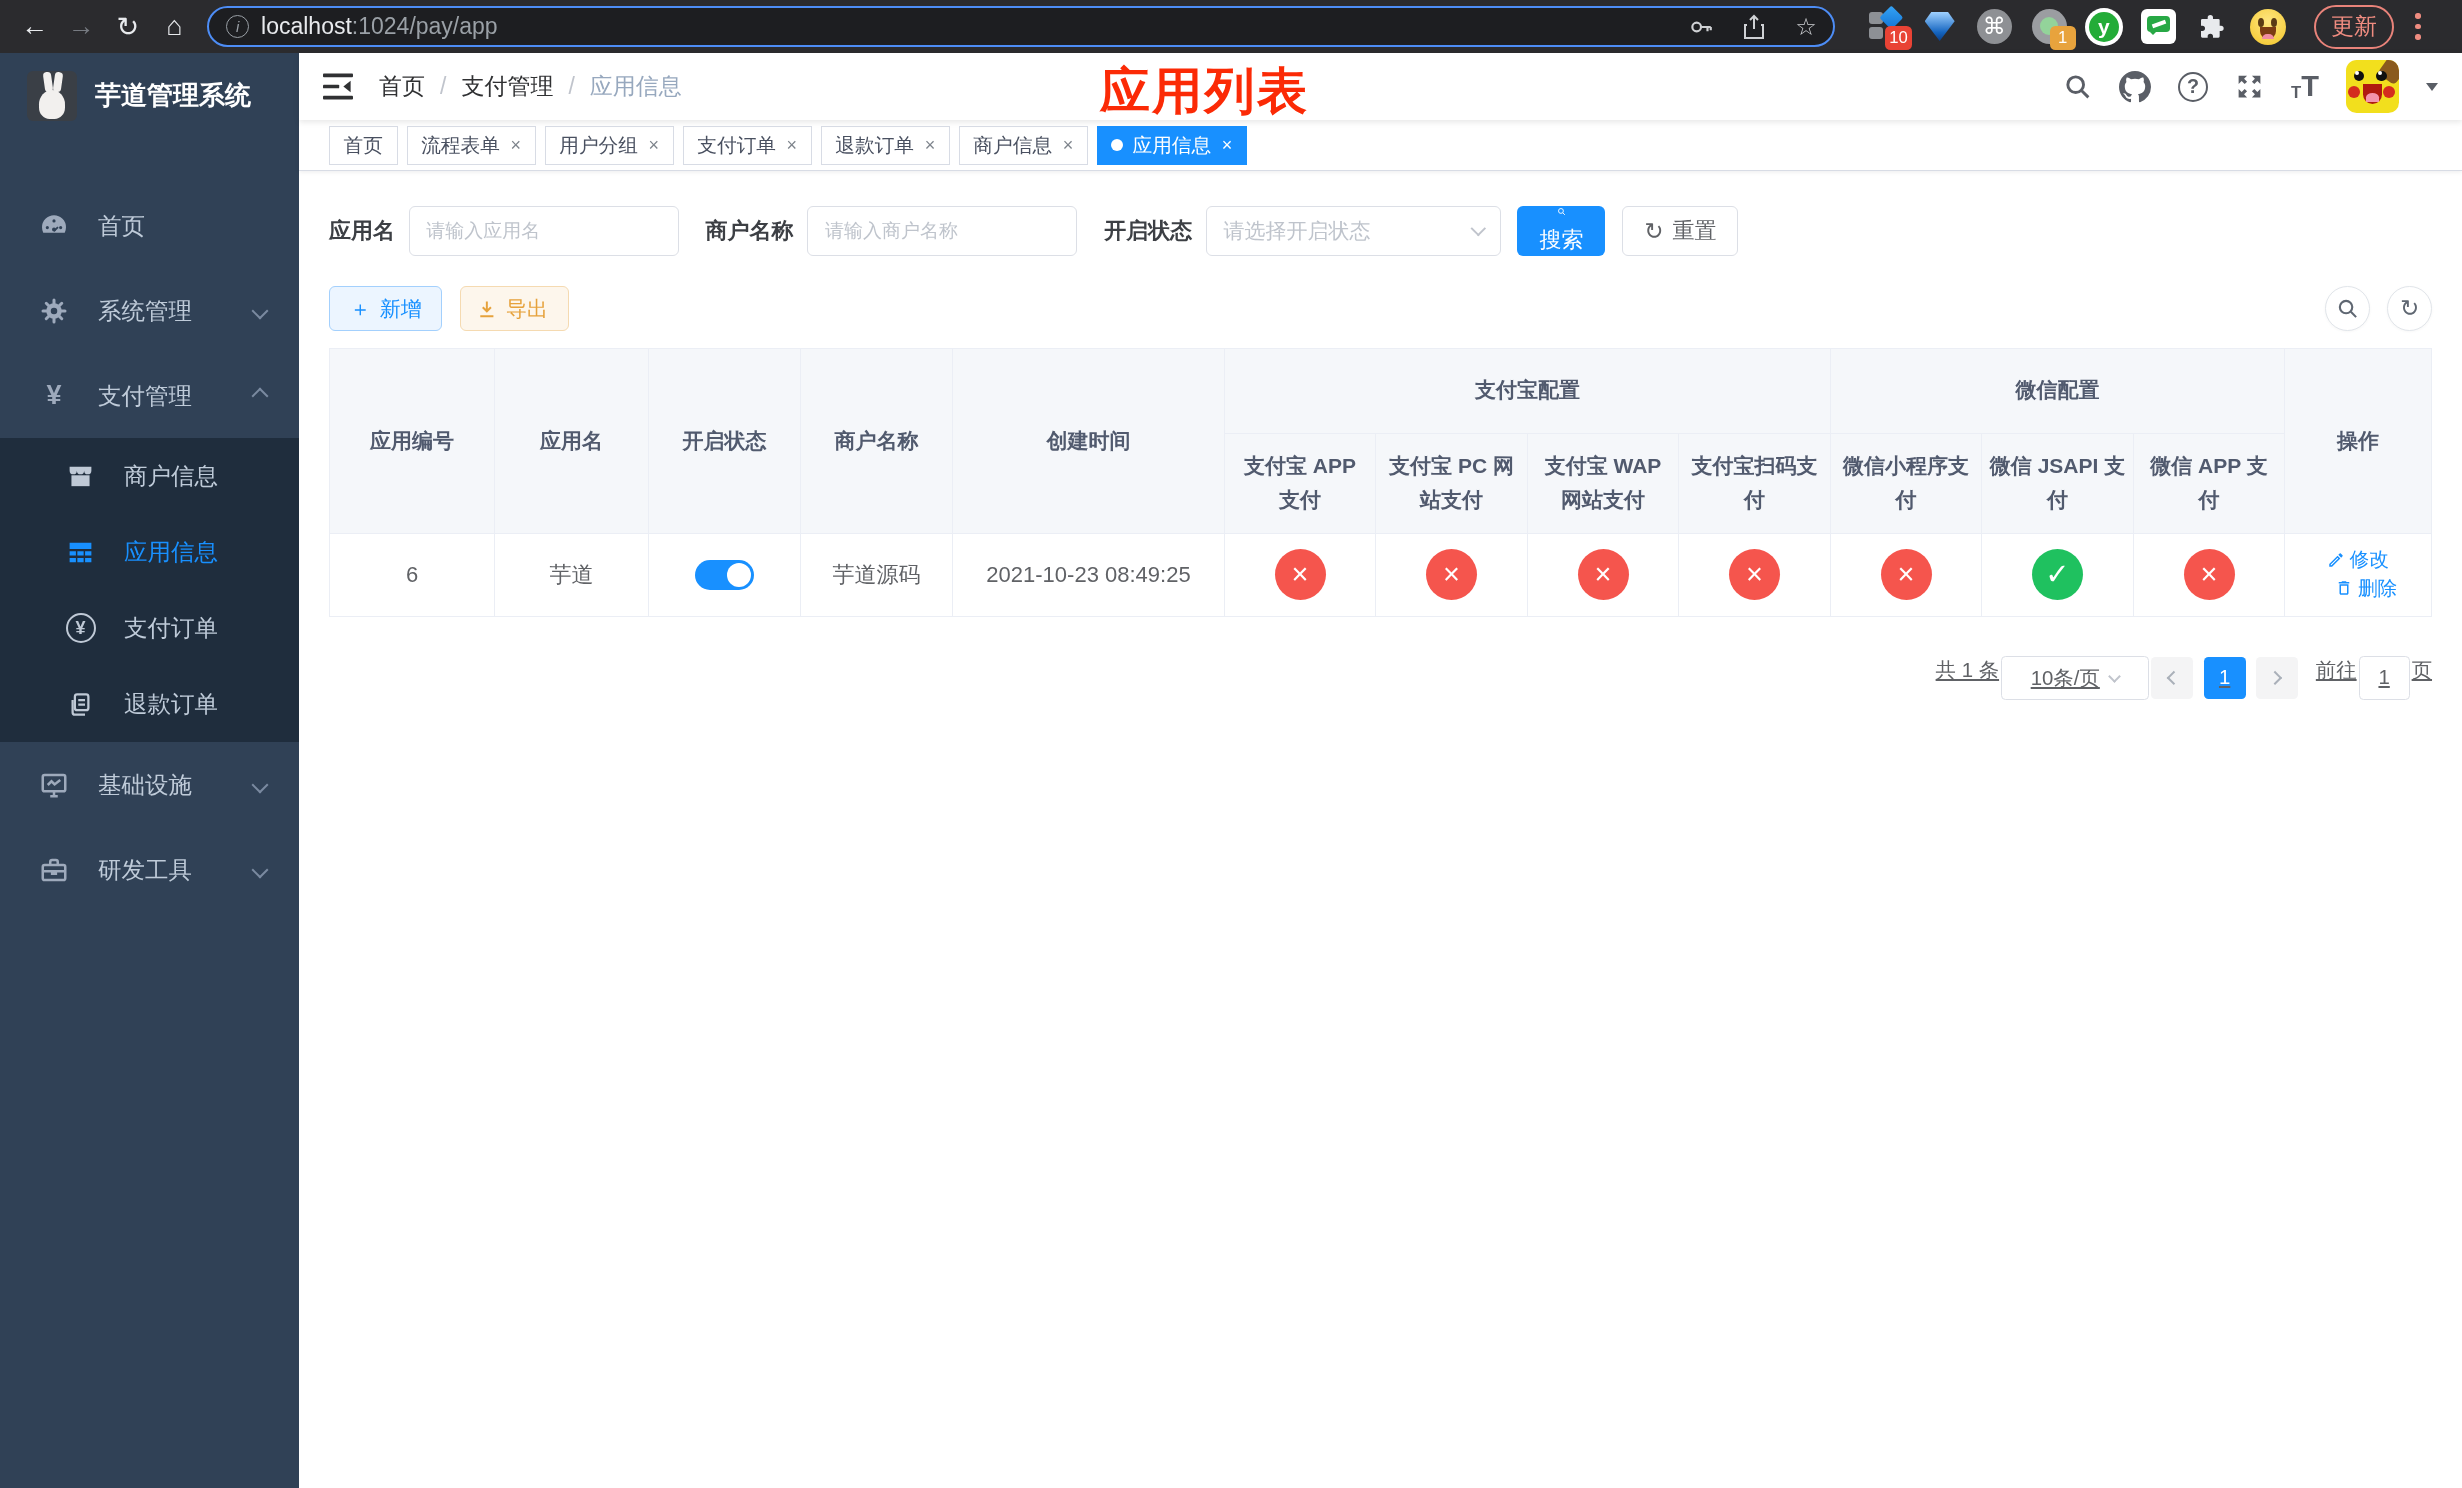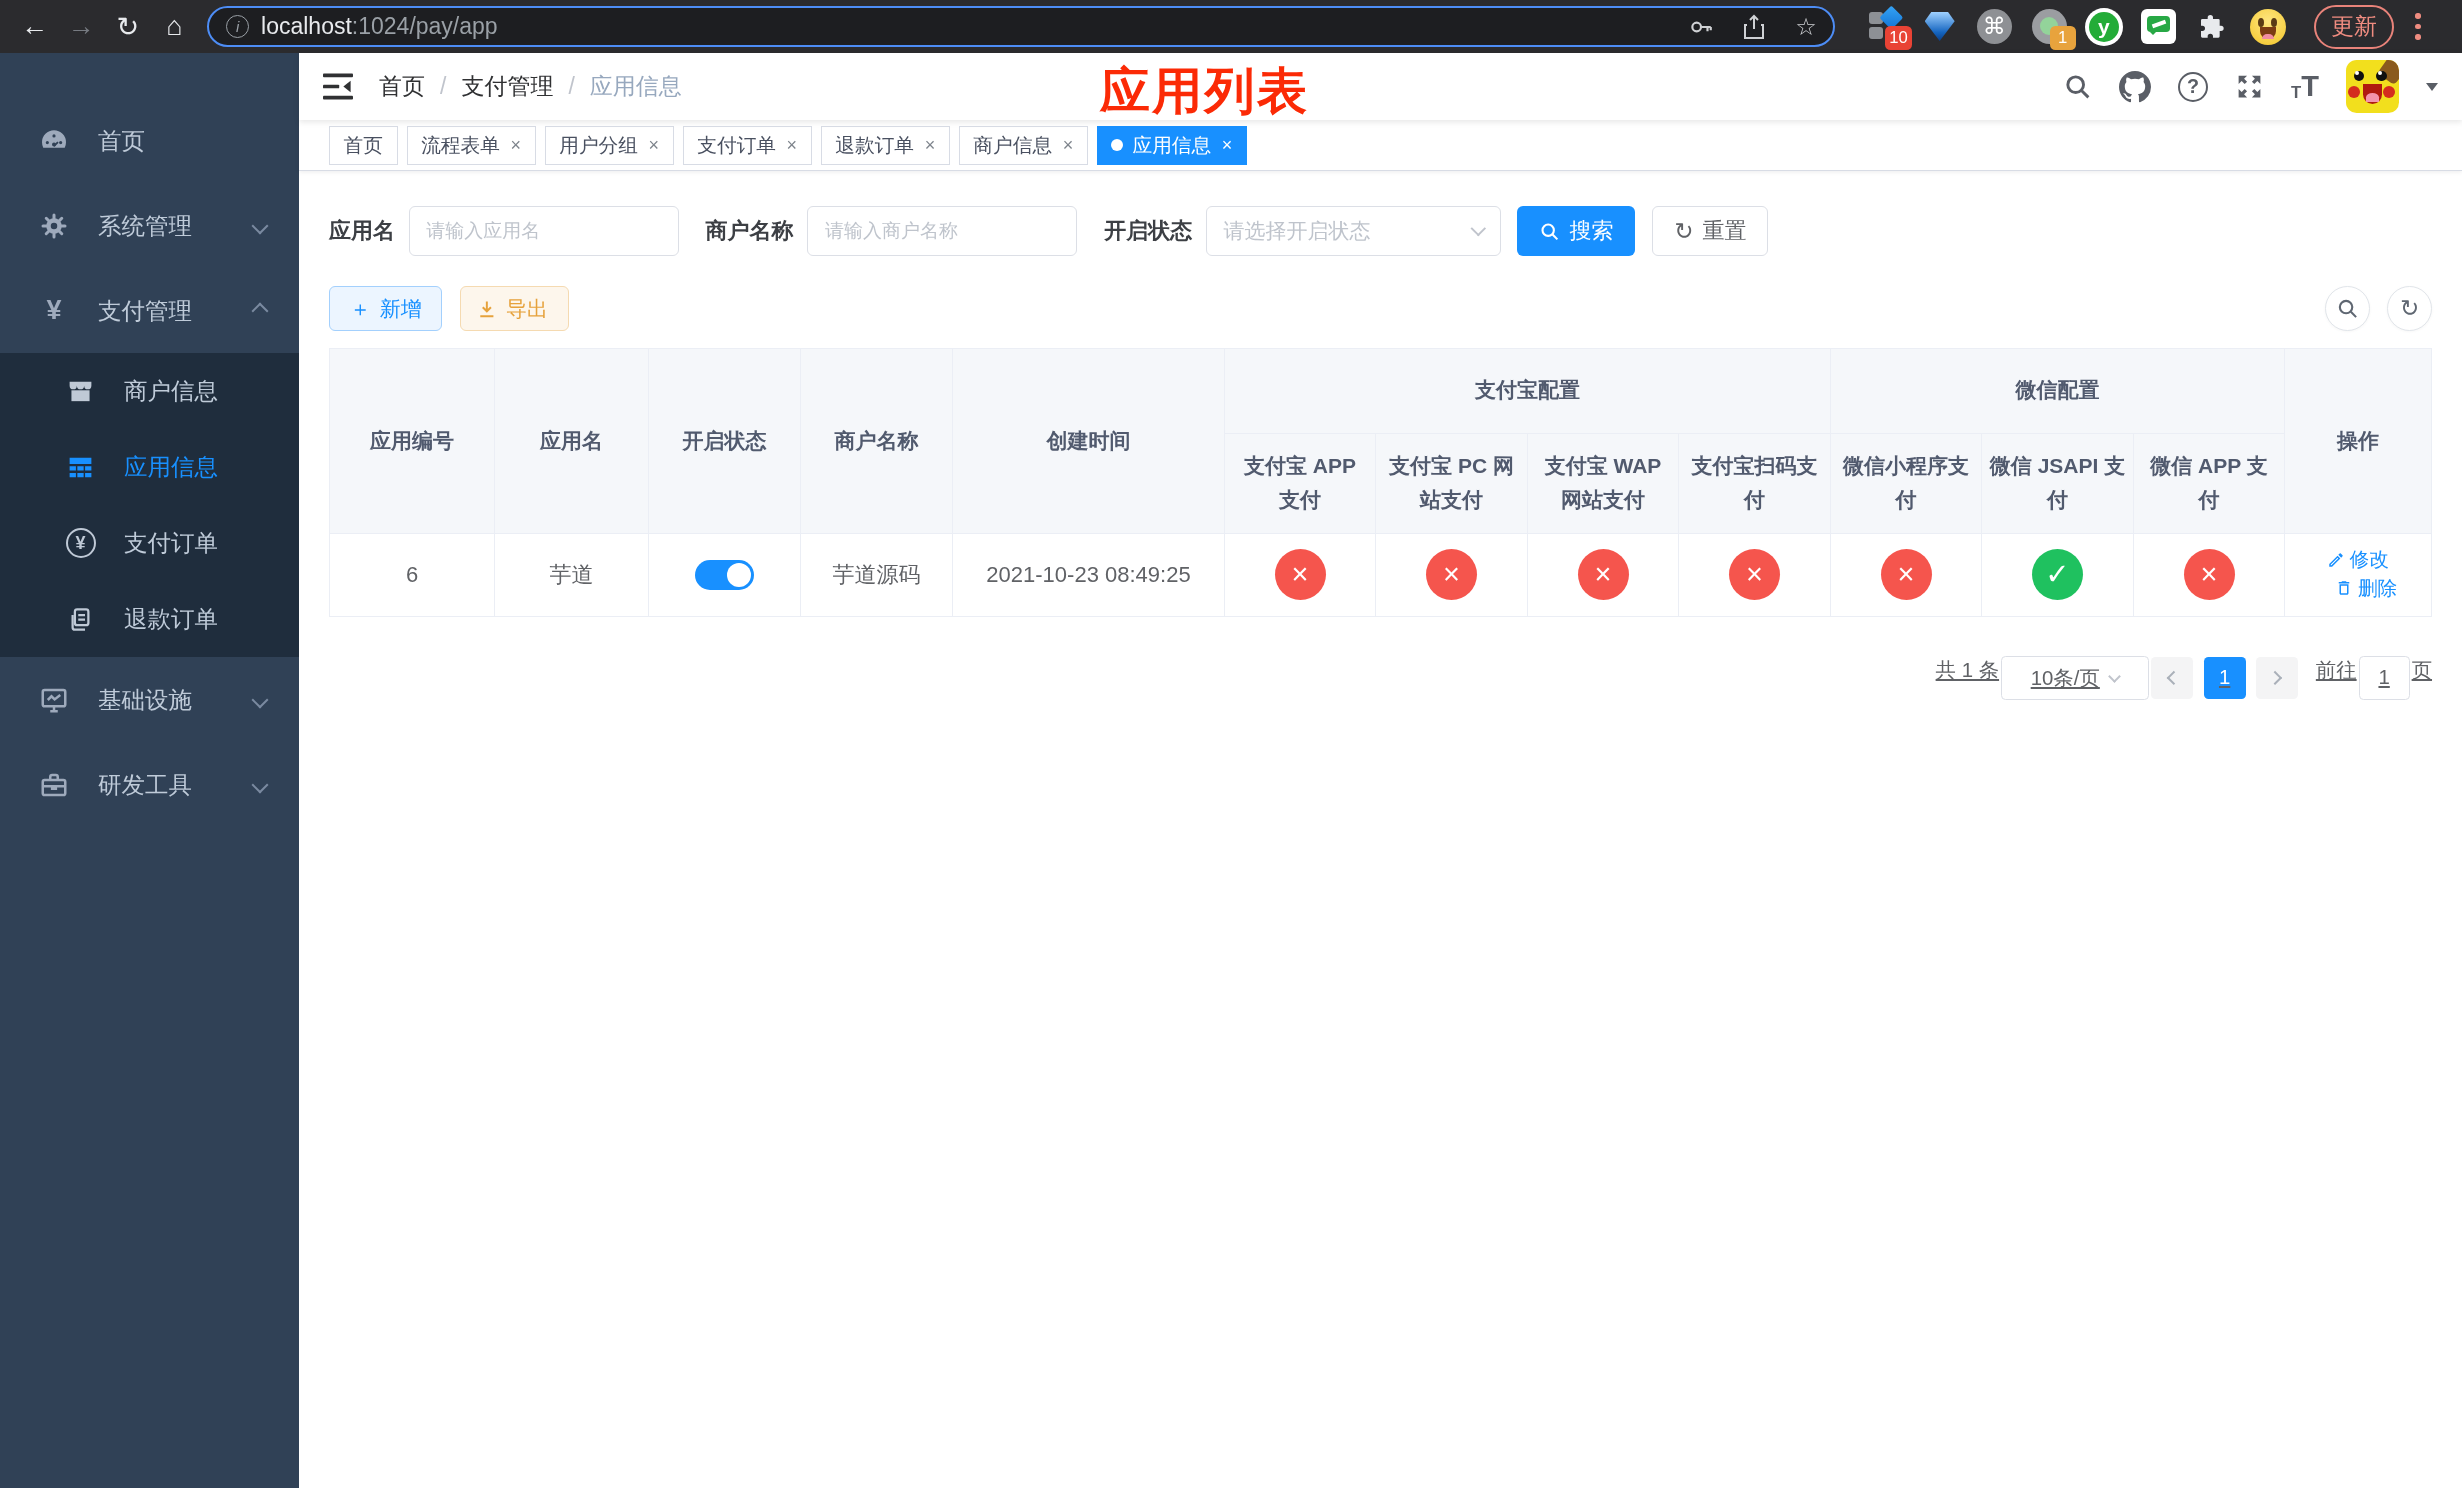--- a/index.html
+++ b/index.html
@@ -124,21 +124,21 @@
   .f-label { font-weight:700; color:#3c3f44; margin-right:13.6px; white-space:nowrap; }
   .f-input { width:270px; height:50px; border:1.5px solid #dcdfe6; border-radius:6px; padding:0 16.7px;
     font-size:19px; color:#606266; outline:none; background:#fff; font-family:inherit; }
   .f-input::placeholder { color:#bfc4cc; }
   .f-gap { width:27px; } .f-gap-sm { width:16.7px; }
   .f-select { width:295px; height:50px; border:1.5px solid #dcdfe6; border-radius:6px; padding:0 16.7px;
     display:flex; align-items:center; color:#bfc4cc; font-size:21px; position:relative; cursor:pointer; background:#fff;}
   .f-select .chev { border-color:#c0c4cc; width:10.6px; height:10.6px; margin-left:auto; margin-top:-4.5px; }
   .btn { height:50px; border-radius:6px; display:inline-flex; align-items:center; justify-content:center;
     font-size:22px; padding:0 21px; gap:9px; cursor:pointer; border:1.5px solid transparent; white-space:nowrap; }
-  .btn-primary { background:#1890ff; color:#fff; }
+  .btn-primary { background:#1890ff; color:#fff;flex-direction:column; }
   .btn-plain { background:#fff; border-color:#dcdfe6; color:#606266; }
 
   
   .toolbar-row { display:flex; align-items:center; margin-bottom:16.7px; }
   .btn-sm { height:45px; font-size:21px; padding:0 19.7px; }
   .btn-add { background:#ecf5ff; border-color:#a3d0fd; color:#1890ff; margin-right:18px; }
   .btn-export { background:#fdf6ec; border-color:#f5dab1; color:#e6a23c;padding-left:16px; }
   .tool-right { margin-left:auto; display:flex; gap:16.7px; }
   .circle-btn { width:45px; height:45px; border-radius:50%; border:1.5px solid #e1e5ea; background:#fff;
     display:flex; align-items:center; justify-content:center; color:#5f6772; cursor:pointer;
@@ -256,20 +256,28 @@
   <span class="kebab">
       <i></i>
       <i></i>
       <i></i>
     </span>
 </div>
 
 <div class="app">
 
   <div class="sidebar">
+    <div class="logo-row">
+      <span class="logo-avatar">
+        <i class="ear l"></i>
+          <i class="ear r"></i>
+          <i class="body"></i>
+      </span>
+      <span class="logo-title">芋道管理系统</span>
+    </div>
 
     <div class="menu">
       <div class="m-item">
         <span class="mi">
           <svg width="32" height="32" viewBox="0 0 24 24" fill="#9eaabc">
             <path d="M12 4a9 9 0 0 0-9 9 9 9 0 0 0 .94 4h16.12A9 9 0 0 0 21 13a9 9 0 0 0-9-9zm0 3a1.2 1.2 0 1 1 0 2.4A1.2 1.2 0 0 1 12 7zm-5 5a1.2 1.2 0 1 1 0 2.4A1.2 1.2 0 0 1 7 12zm10 0a1.2 1.2 0 1 1 0 2.4 1.2 1.2 0 0 1 0-2.4zm-5.6 3.4 3.1-3.1 1 1-3.1 3.1z" fill="#9eaabc"></path>
             <circle cx="12" cy="14.6" r="1.5" fill="#304156"></circle>
           </svg>
         </span>
         <span>首页</span>

